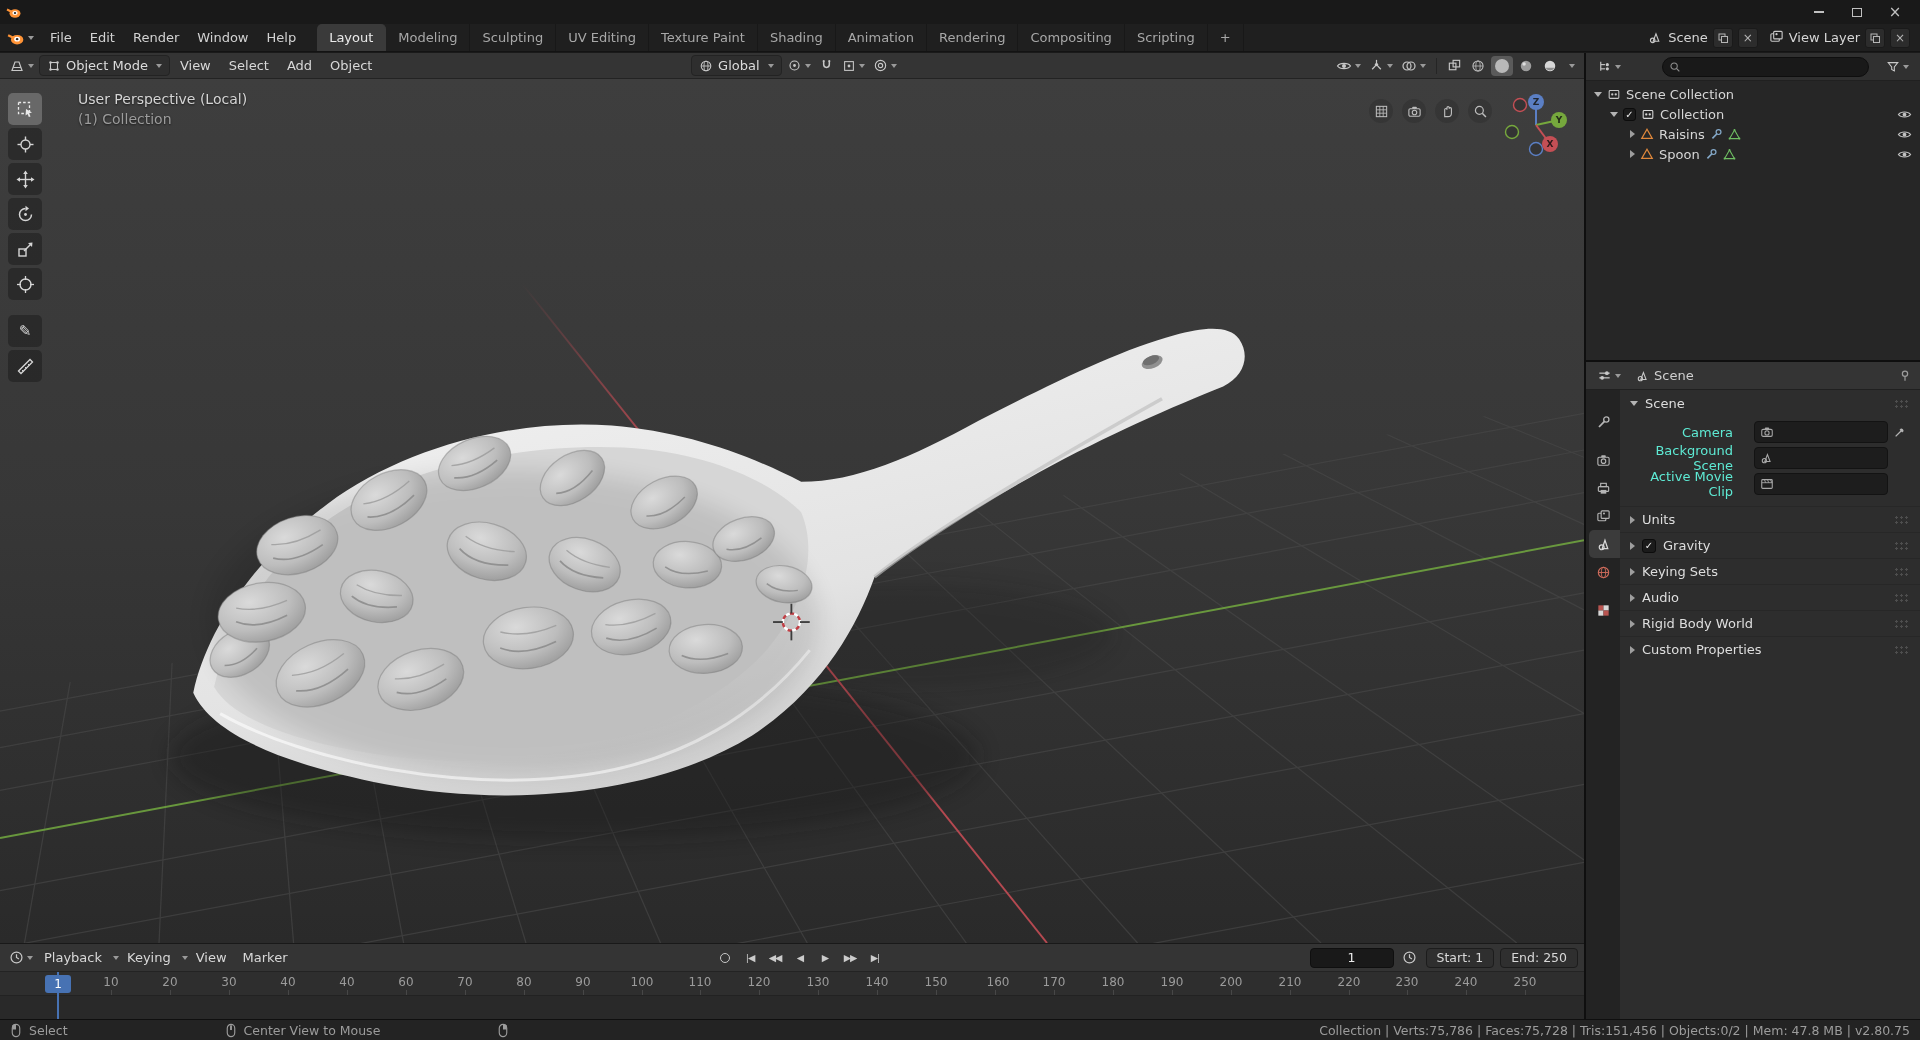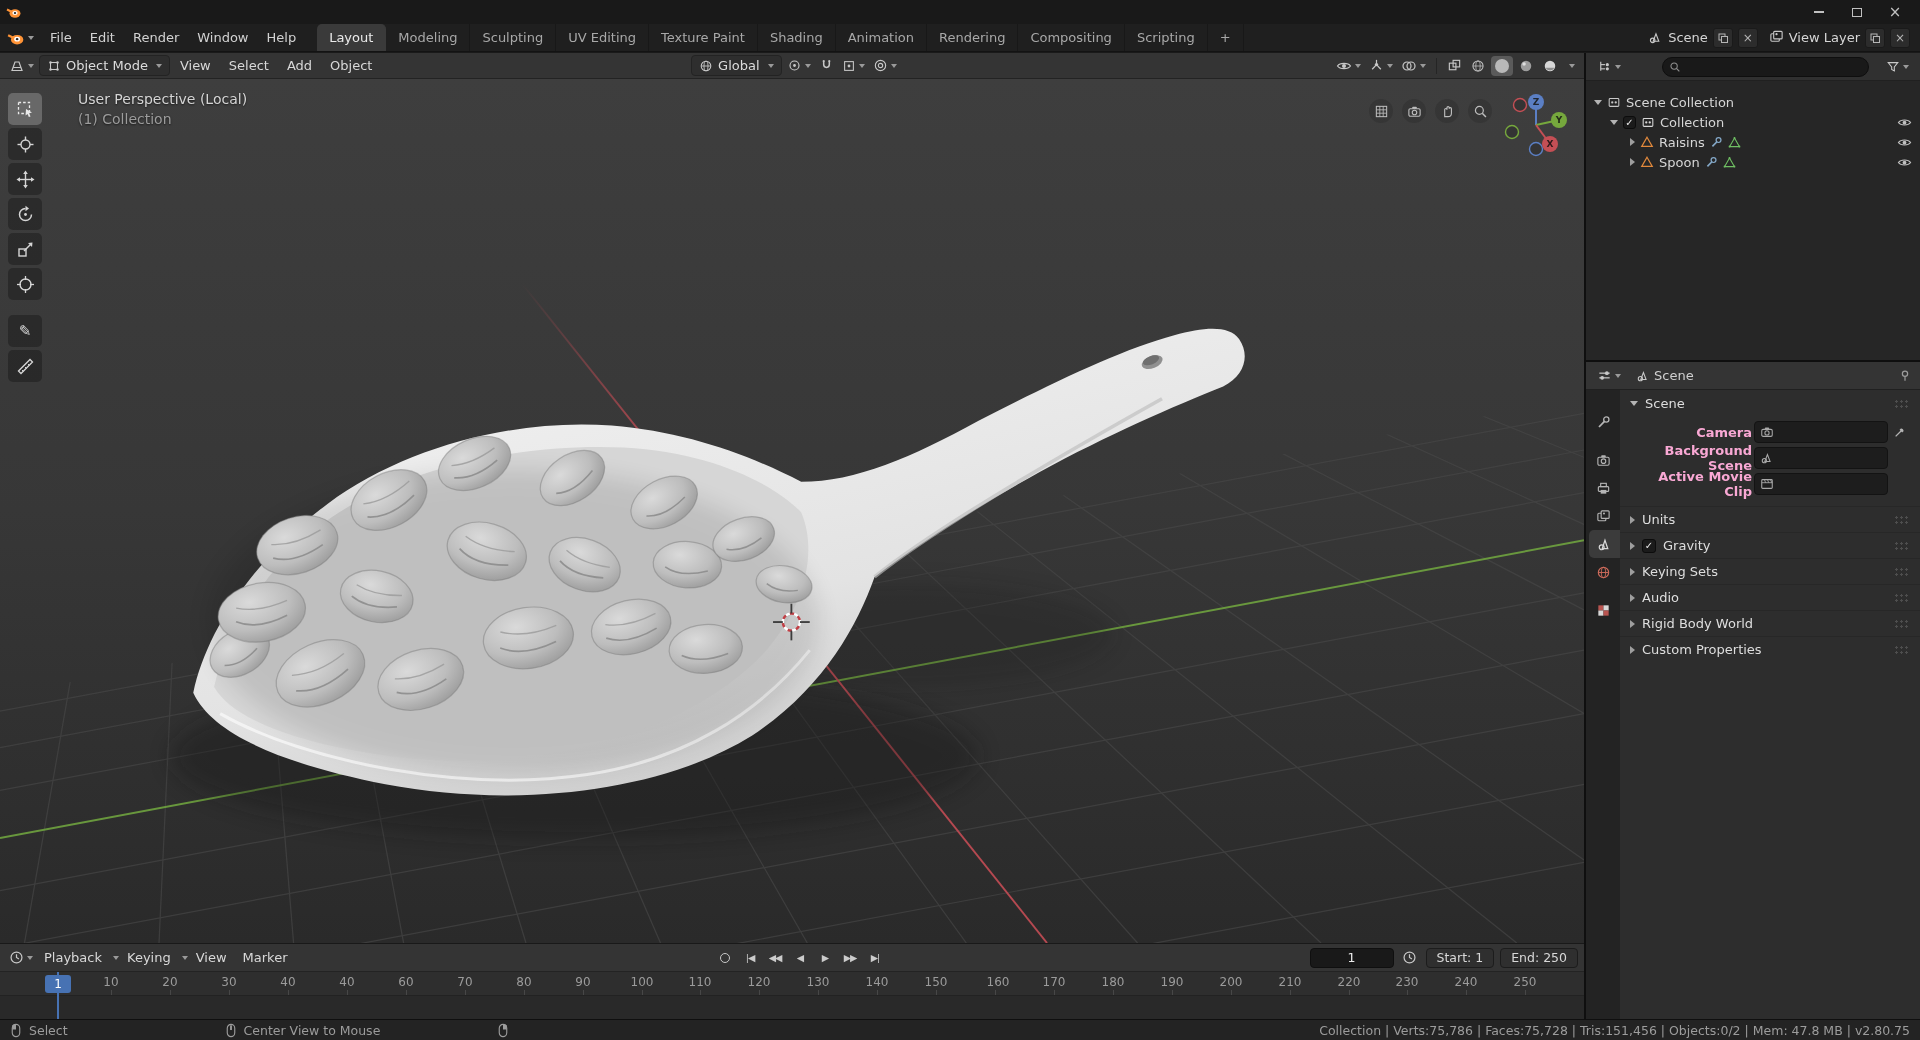--- a/index.html
+++ b/index.html
@@ -72,39 +72,39 @@
   .tick { position:absolute; top:3px; transform:translateX(-50%); color:#9b9b9b; font-size:12px; }
   .tickmark { position:absolute; bottom:0; width:1px; height:5px; background:#474747; }
   .tl-track { flex:1; background:#292929; position:relative; }
   .playhead-line { position:absolute; left:57px; top:28px; bottom:0; width:2px; background:#4772b3; }
   .playhead-label { position:absolute; left:45px; top:31px; min-width:26px; height:18px; background:#4772b3; border-radius:3px; color:#fff; font-size:12px; display:flex; align-items:center; justify-content:center; padding:0 6px; }
 
   
   .outliner { height:309px; flex:none; background:#262626; display:flex; flex-direction:column; border-bottom:2px solid #0f0f0f; }
   .panel-hdr { height:28px; flex:none; background:#303030; border-bottom:1px solid #202020; display:flex; align-items:center; padding:0 8px; gap:4px; }
   .search-box { flex:1; height:20px; margin:0 10px 0 34px; background:#191919; border:1px solid #0e0e0e; border-radius:10px; display:flex; align-items:center; padding:0 6px; gap:4px; }
-  .ol-body { flex:1; padding-top:3px;margin-top:8px; }
+  .ol-body { flex:1; padding-top:3px; }
   .ol-row { height:20px; display:flex; align-items:center; gap:5px; color:#d6d6d6; font-size:13px; padding-right:8px; }
   .ol-row .grow { flex:1; }
   .cb { width:13px; height:13px; background:#1b1b1b; border:1px solid #0c0c0c; border-radius:3px; color:#e8e8e8; font-size:10px; display:flex; align-items:center; justify-content:center; flex:none; }
 
   
   .props { flex:1; display:flex; flex-direction:column; min-height:0; }
   .props-row { flex:1; display:flex; min-height:0; }
   .ptabs { width:34px; flex:none; background:#232323; display:flex; flex-direction:column; align-items:stretch; padding-top:18px; }
   .ptab { height:28px; display:flex; align-items:center; justify-content:center; }
   .ptab.active { background:#3b3b3b; border-radius:5px 0 0 5px; margin-left:3px; }
   .ptab-gap { height:10px; }
   .props-body { flex:1; background:#2d2d2d; overflow:hidden; }
   .prop-panel-hdr { height:26px; display:flex; align-items:center; gap:7px; padding:0 10px; color:#dedede; border-top:1px solid #272727; }
   .prop-panel-hdr:first-child { border-top:none; }
   .grip { margin-left:auto; width:16px; height:9px; background-image:radial-gradient(circle,#565656 1px,transparent 1.2px); background-size:5px 5px; opacity:.8; }
   .panel-body { padding:3px 8px 9px 8px; }
   .prop-row { display:flex; align-items:center; height:26px; }
-  .prop-label { width:126px; flex:none; text-align:right; padding-right:2px; color:#f9a8d4; font-size:13px;font-weight:bold; }
+  .prop-label { width:126px; flex:none; text-align:right; padding-right:21px; color:#5eead4; font-size:13px; }
   .prop-field { flex:1; height:22px; background:#1d1d1d; border:1px solid #131313; border-radius:4px; display:flex; align-items:center; padding:0 5px; gap:5px; }
   .after-field { width:24px; flex:none; display:flex; align-items:center; justify-content:center; }
 
   
   .statusbar { position:absolute; left:0; right:0; bottom:0; height:21px; background:#232323; border-top:1px solid #0f0f0f; display:flex; align-items:center; padding:0 10px; gap:7px; color:#9c9c9c; font-size:12.5px; }
   .sb-stats { margin-left:auto; color:#9c9c9c; }
   .ml150 { margin-left:150px; } .ml110 { margin-left:110px; }
 </style>
 </head>
 <body>

